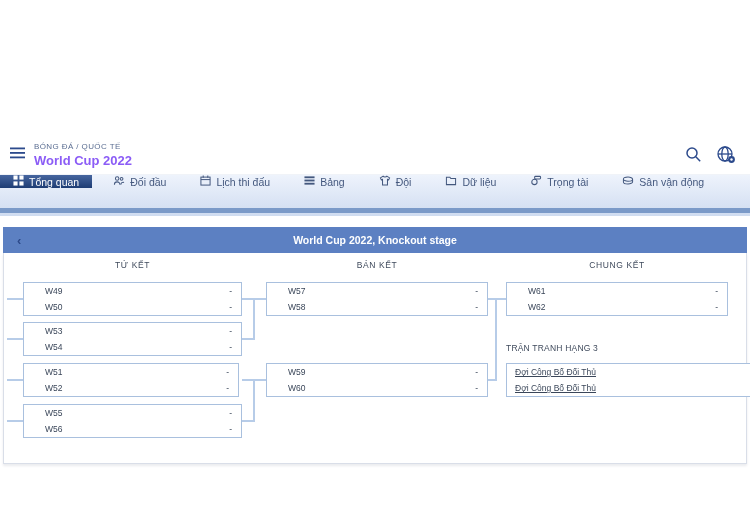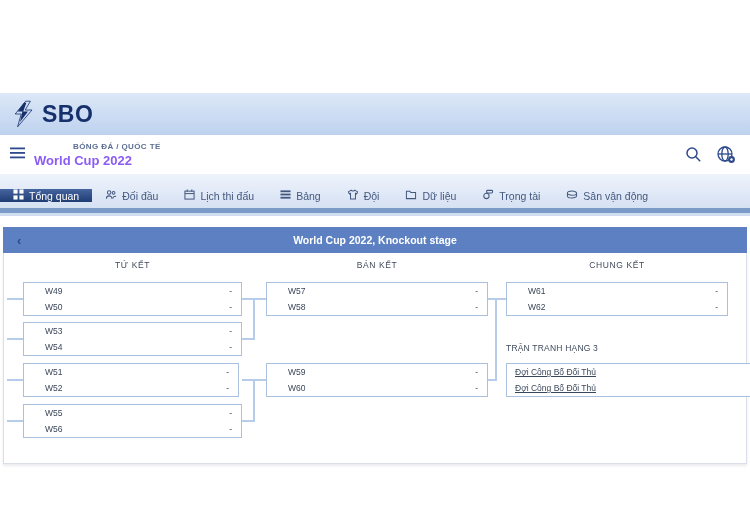--- a/index.html
+++ b/index.html
@@ -26,30 +26,30 @@
   }
 
   
   .subheader {
     position:absolute; top:135px; left:0; width:750px; height:40px;
     background:#fff; display:flex; align-items:center;
     border-bottom:1px solid #f0f3f8;
   }
   .hamburger { background:none; border:none; padding:0 9px 0 10px; cursor:pointer; color:#2c4a8c; }
   .crumb-block { display:flex; flex-direction:column; gap:2px; }
-  .breadcrumb { font-size:8px; font-weight:700; color:#5b6e92; letter-spacing:0.4px;margin-left:39px; }
+  .breadcrumb { font-size:8px; font-weight:400; color:#5b6e92; letter-spacing:0.4px; }
   .page-title { font-size:13px; font-weight:700; color:#8b5cf6; }
   .subheader-icons { margin-left:auto; display:flex; align-items:center; gap:14px; padding-right:14px; color:#2c4a8c; }
   .icon-btn { background:none; border:none; color:#2c4a8c; cursor:pointer; display:flex; }
 
   
   .tabbar {
     position:absolute; top:175px; left:0; width:750px; height:41px;
     background:linear-gradient(#eef3fc, #cfdcf0);
-    display:flex; align-items:center;
+    display:flex; align-items:flex-start;gap:8px;
   }
   .tab {
     display:flex; align-items:center; gap:5px;
     padding:0 13px; font-size:10.5px; color:#44587e;
     cursor:pointer; white-space:nowrap;
   }
   .tab svg { flex:0 0 auto; }
   .tab.active {
     background:linear-gradient(#46659f, #1e3d74);
     color:#ffffff; font-weight:400;
@@ -101,31 +101,20 @@
     letter-spacing:0.2px;
   }
   .cx { position:absolute; height:2px; background:#b7cce8; }
   .cy { position:absolute; width:2px; background:#b7cce8; }
 </style>
 </head>
 <body>
 
 <div class="screen">
 
-  <header class="brand-band">
-    <div class="logo">
-      <span>
-        <svg width="24" height="28" viewBox="0 0 30 34" fill="#15306b">
-          <path d="M17,1 L4,17 h7.5 L7,33 L25,12 h-8.5 L23,1 Z" stroke="#15306b" stroke-width="1" fill="none"></path>
-          <path d="M15,3 L7,14 h6 L10,27 L20,14 h-6 L18,3 Z"></path>
-        </svg>
-      </span>
-      <span class="logo-text">SBO</span>
-    </div>
-  </header>
 
   <div class="subheader">
     <button class="hamburger">
       <svg width="15" height="12" viewBox="0 0 15 12" fill="currentColor">
         <rect x="0" y="0.5" width="15" height="1.8"></rect>
         <rect x="0" y="5" width="15" height="1.8"></rect>
         <rect x="0" y="9.5" width="15" height="1.8"></rect>
       </svg>
     </button>
     <div class="crumb-block">

